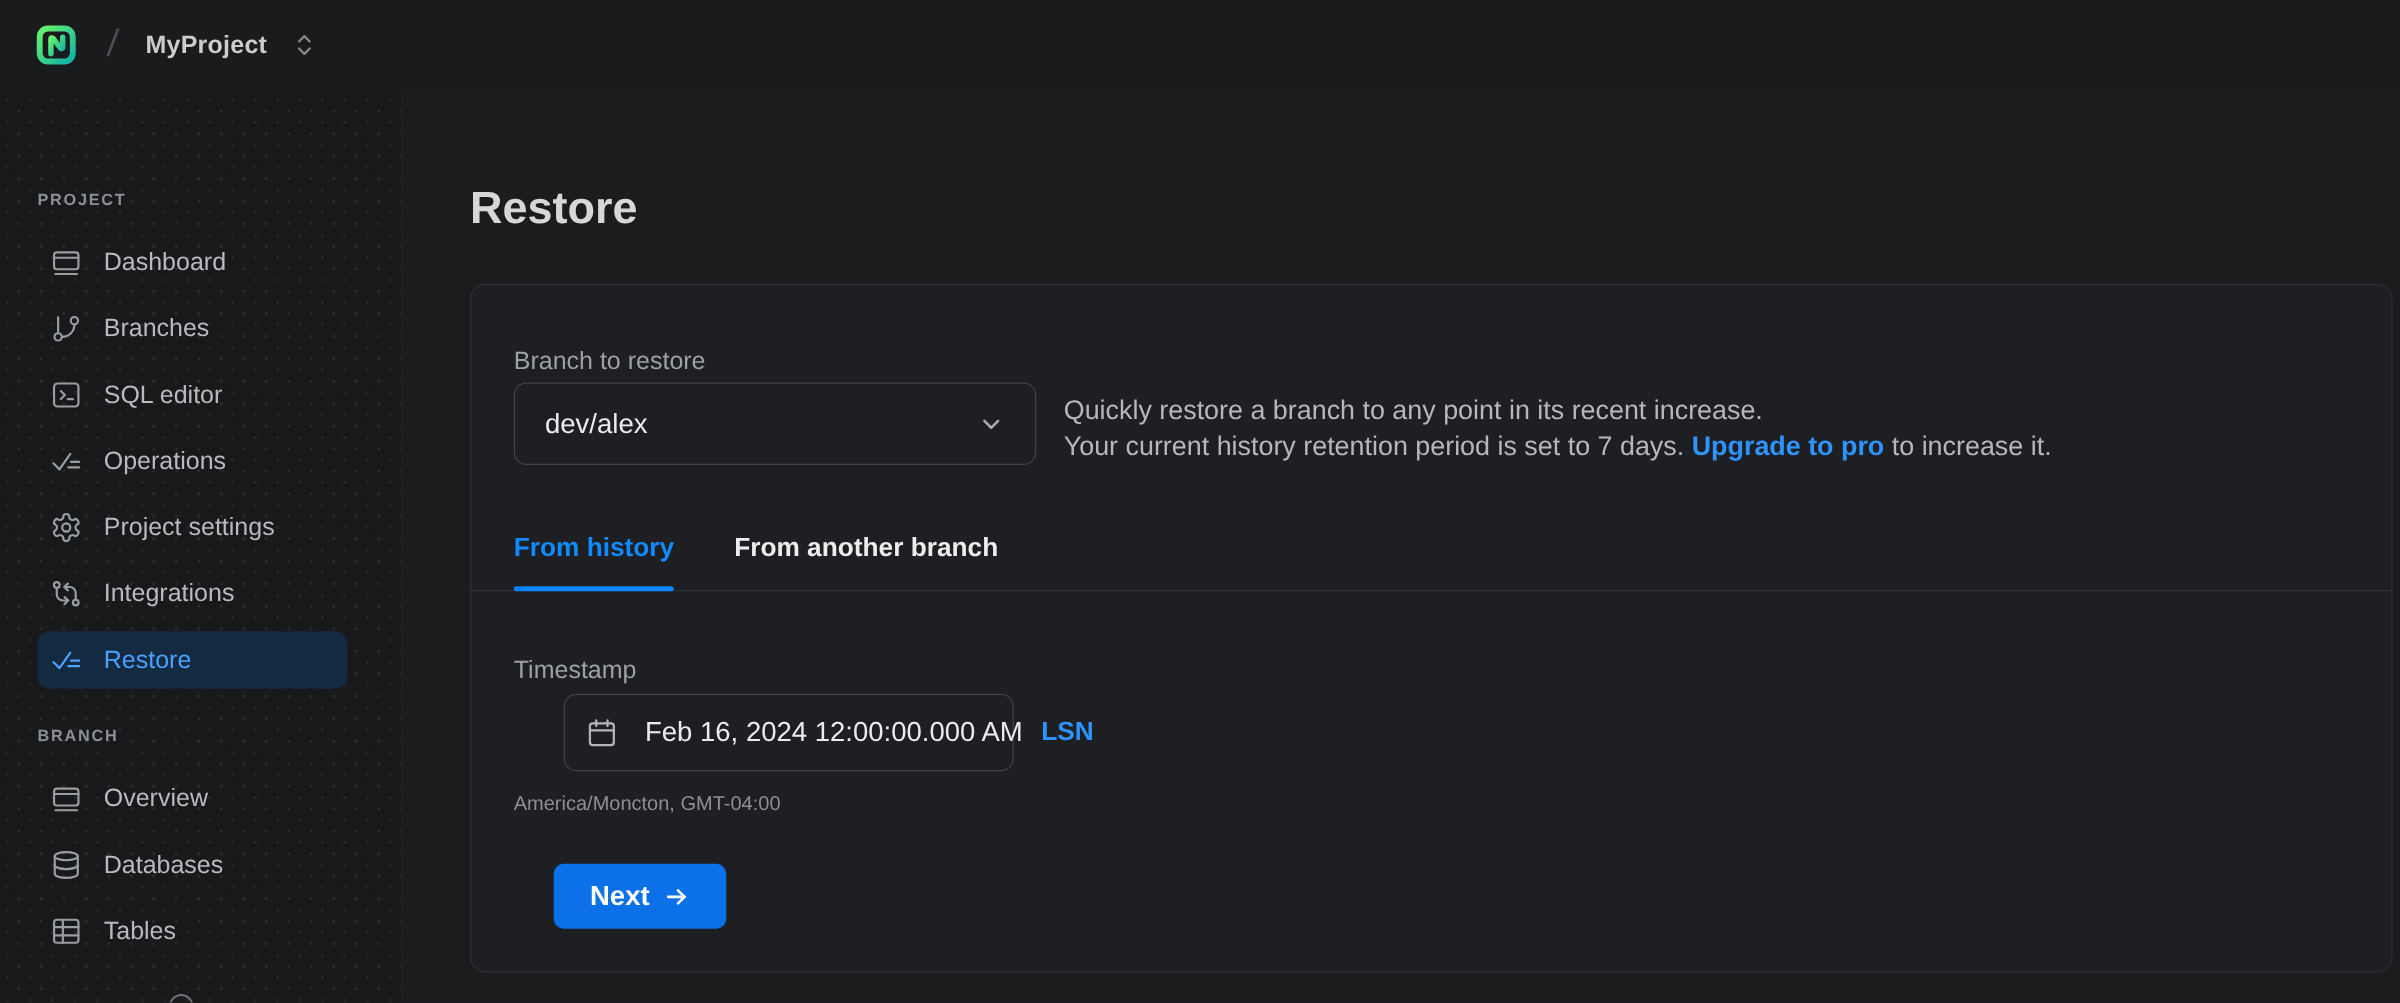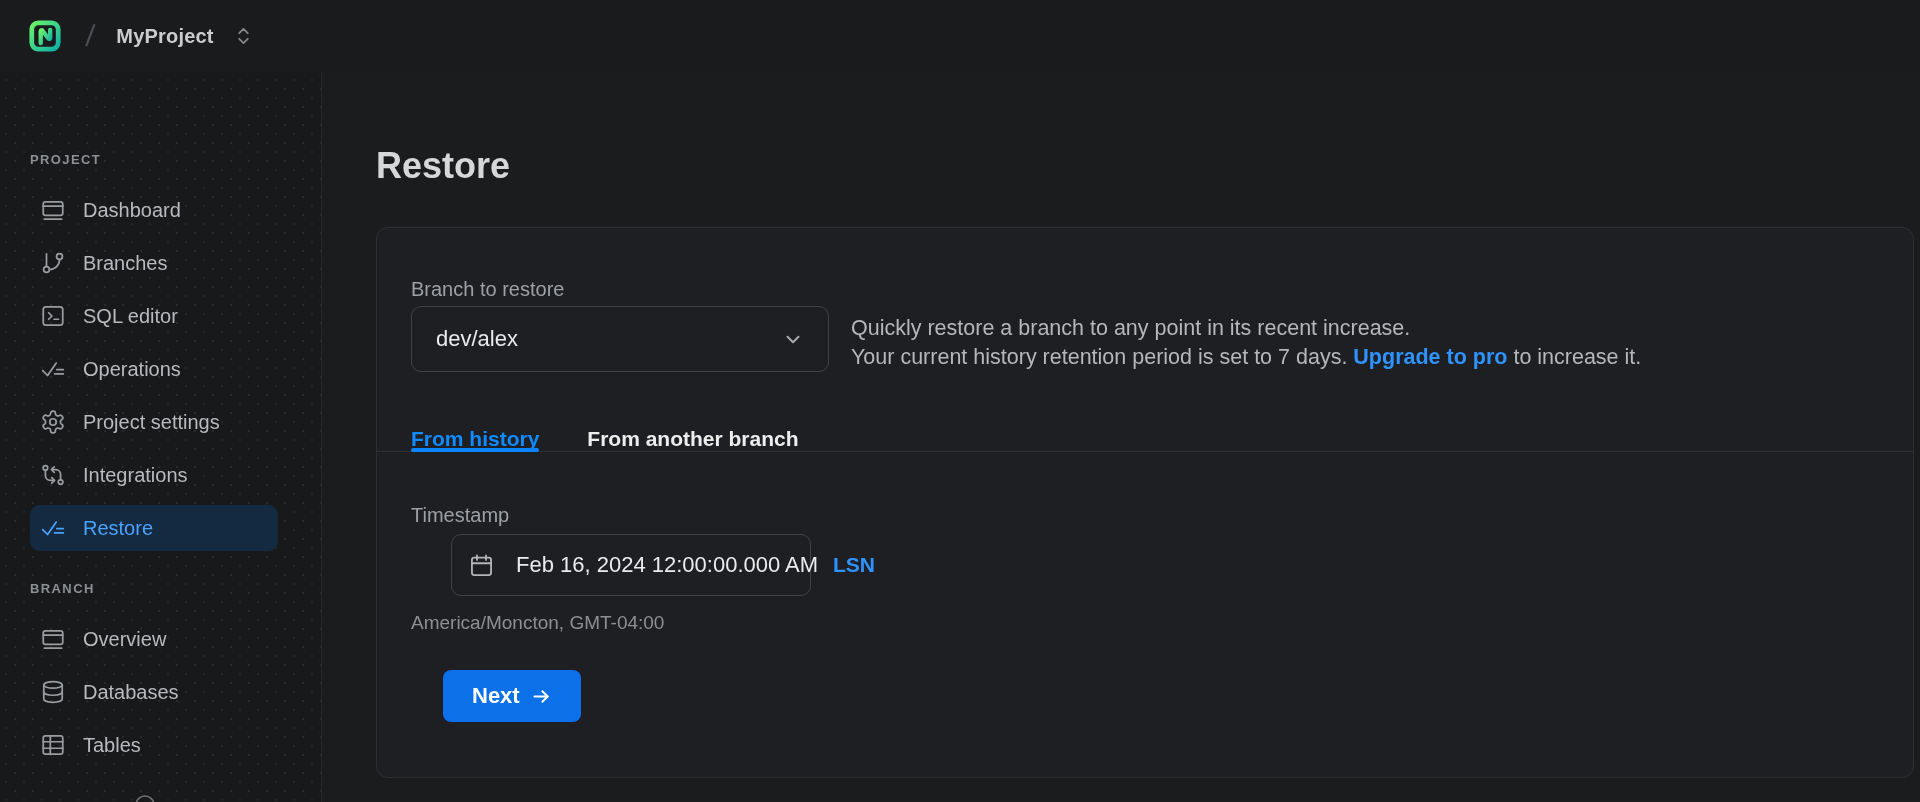--- a/index.html
+++ b/index.html
@@ -72,34 +72,34 @@
   }
   .select-value { font-size:22px; font-weight:500; color:#eaebec; }
   .select .chev { color:#a7a9ad; }
   .desc { margin-left:22px; font-size:21.5px; line-height:29px; color:#b5b7b9; }
   .desc a { color:#2e93ff; font-weight:700; text-decoration:none; cursor:pointer; }
 
   .tabs {
     margin:55px -35px 0; padding:0 35px;
     display:flex; gap:48px; border-bottom:1px solid #2f3134;
   }
-  .tab { font-size:21px; font-weight:700; line-height:24px; color:#eceded; cursor:pointer; position:relative; }
+  .tab { font-size:21px; font-weight:700; line-height:24px; padding-bottom:21px; color:#eceded; cursor:pointer; position:relative; }
   .tab.active { color:#108bff; }
   .tab.active::after { content:""; position:absolute; left:0; right:0; bottom:-1px; height:4px; border-radius:2px; background:#0d84ff; }
 
   .ts-label { margin-top:51px; }
   .ts-row { margin-top:7px; display:flex; align-items:center; }
   .ts-input {
     width:360px; height:62px; border:1px solid #404247; border-radius:10px;
     display:flex; align-items:center; gap:21px; padding:0 16px; cursor:text;margin-left:40px;
   }
   .ts-input .cal { width:27px; height:27px; color:#b3b5b8; flex:0 0 27px; }
   .ts-value { font-size:22px; color:#eaebec; white-space:nowrap; }
   .lsn { margin-left:22px; font-size:21px; font-weight:700; color:#2e93ff; text-decoration:none; cursor:pointer; }
-  .tz { margin-top:15px; font-size:19px; line-height:23px; color:#8d8f92; }
+  .tz { margin-top:15px; font-size:16px; line-height:23px; color:#8d8f92; }
 
   .next-btn {
     margin-top:36px; height:52px; padding:0 29px;
     display:inline-flex; align-items:center; gap:11px;
     background:#0c70e8; border:none; border-radius:8px; cursor:pointer;
     color:#ffffff; font-family:"Liberation Sans", sans-serif; font-size:22px; font-weight:700;margin-left:32px;
   }
   svg { display:block; }
 </style>
 </head>

